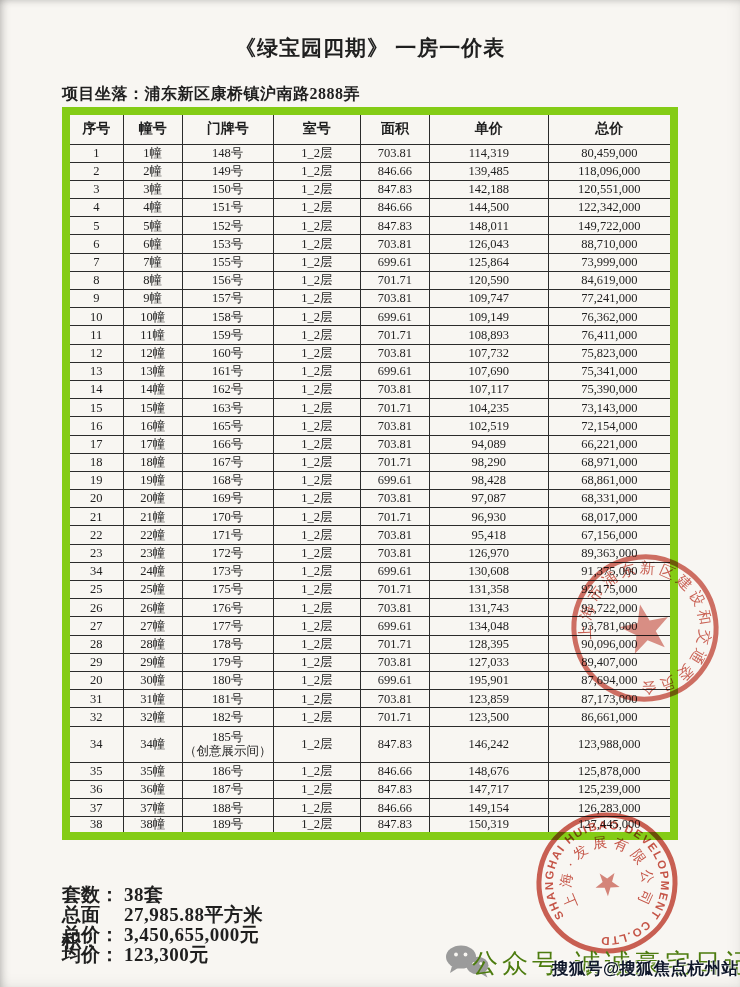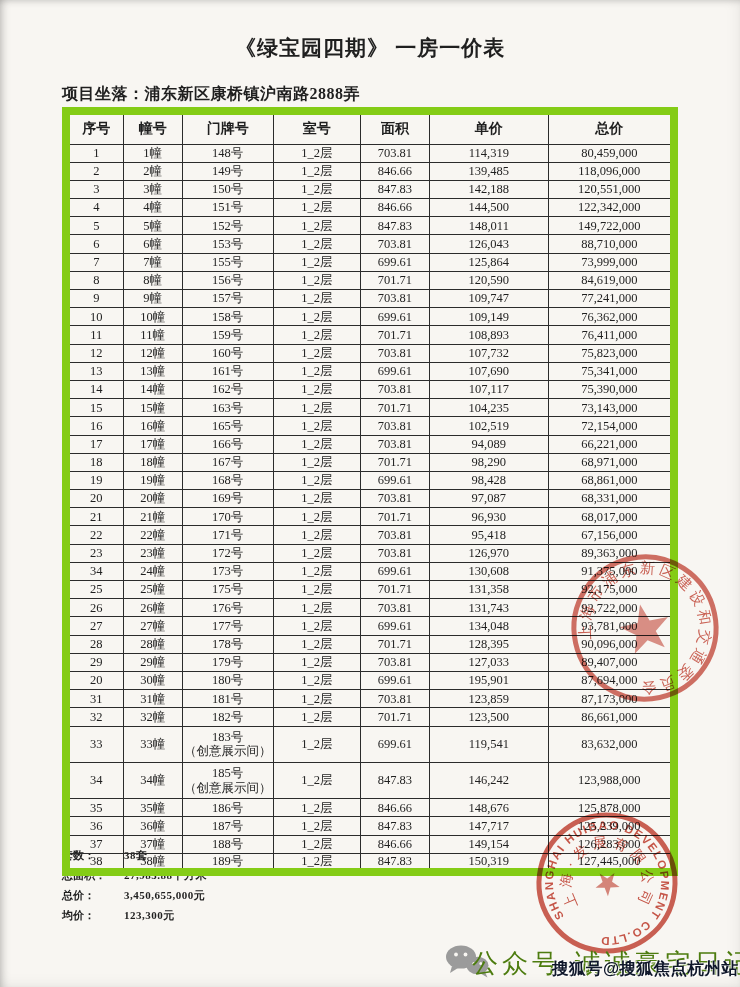--- a/index.html
+++ b/index.html
@@ -38,22 +38,22 @@
     overflow:hidden;
   }
   table.price{border:8px solid #84cc16;}
   table.price thead tr{height:33px;}
   table.price th{font-size:14px;font-weight:bold;}
   table.price tbody tr{height:18.2px;}
   table.price tbody tr.tall{height:36.4px;}
   table.price td{font-size:12.5px;}
   table.price td:nth-child(3){white-space:pre-line;}
   .summary{
-    position:absolute;left:62px;top:848px;
-    font-size:11px;font-weight:bold;
+    position:absolute;left:62px;top:882px;
+    font-size:19px;font-weight:bold;
   }
   .summary .line{height:20px;display:flex;}
   .summary .lbl{display:inline-block;width:62px;}
   .summary .val{display:inline-block;letter-spacing:.5px;}
   .stamp{
     position:absolute;z-index:5;
     mix-blend-mode:multiply;
     pointer-events:none;
   }
   .wm-gray{
@@ -384,30 +384,20 @@
         <tr>
           <td>32</td>
           <td>32幢</td>
           <td>182号</td>
           <td>1_2层</td>
           <td>701.71</td>
           <td>123,500</td>
           <td>86,661,000</td>
         </tr>
         <tr class="tall">
-          <td>33</td>
-          <td>33幢</td>
-          <td>183号
-（创意展示间）</td>
-          <td>1_2层</td>
-          <td>699.61</td>
-          <td>119,541</td>
-          <td>83,632,000</td>
-        </tr>
-        <tr class="tall">
           <td>34</td>
           <td>34幢</td>
           <td>185号
 （创意展示间）</td>
           <td>1_2层</td>
           <td>847.83</td>
           <td>146,242</td>
           <td>123,988,000</td>
         </tr>
         <tr>

